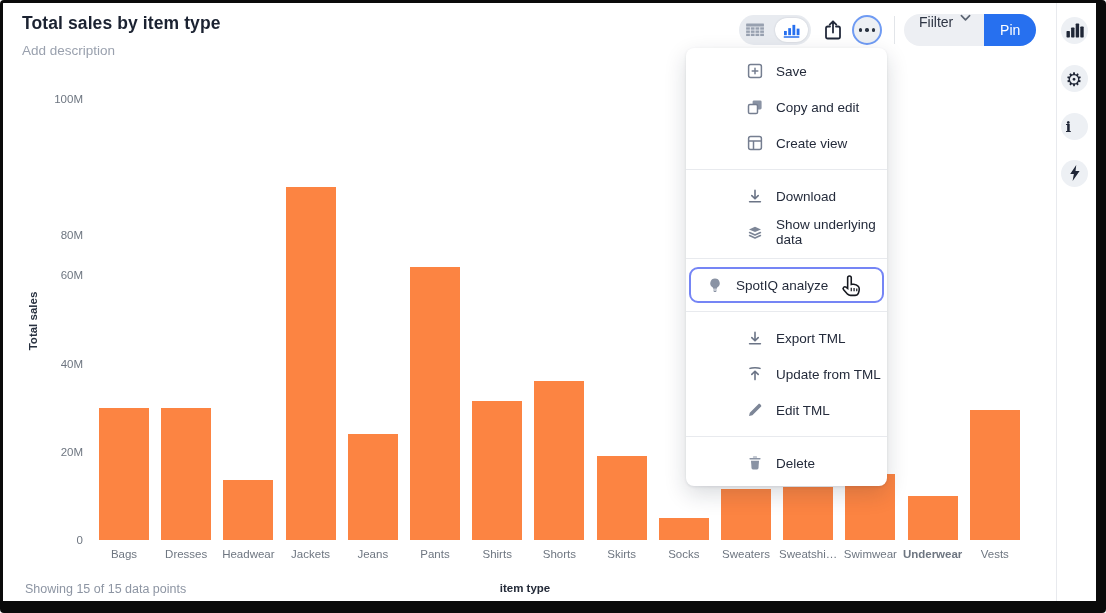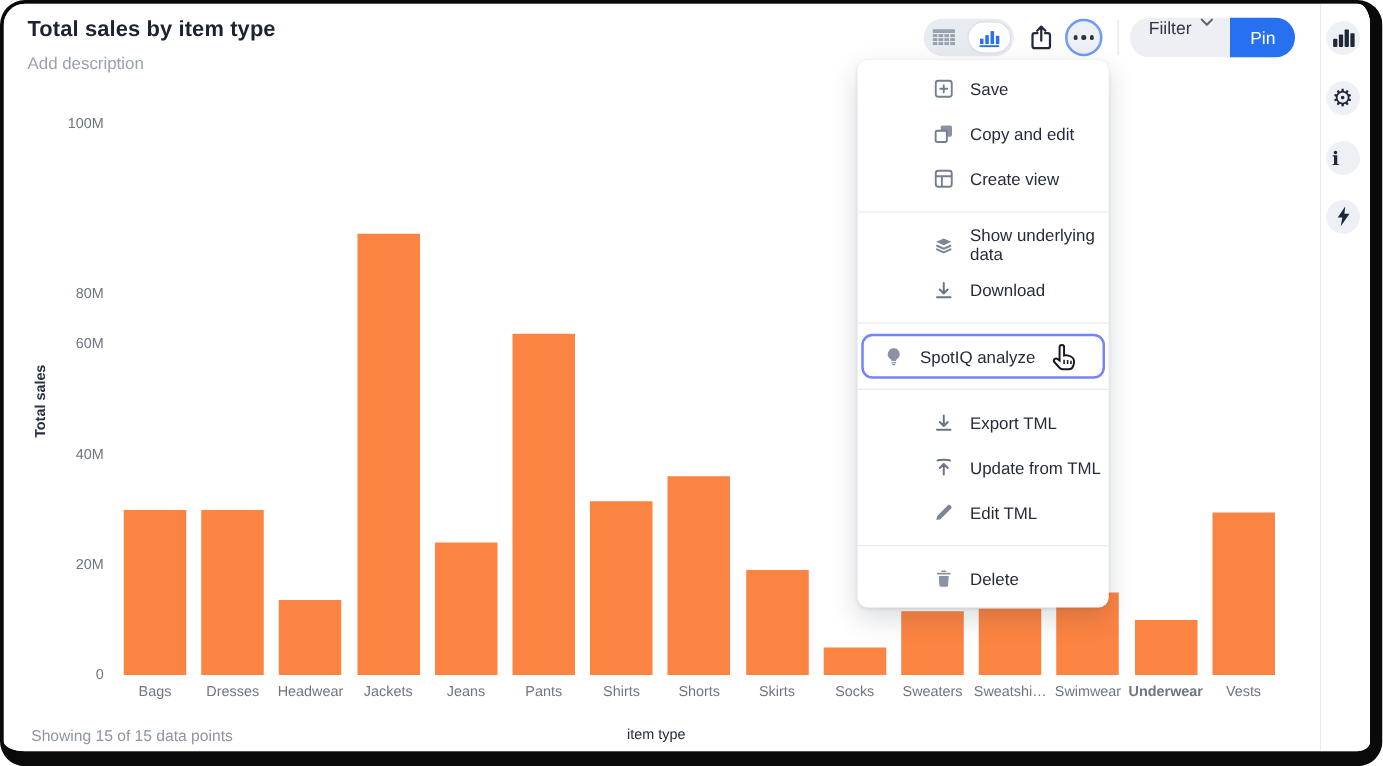--- a/index.html
+++ b/index.html
@@ -1,18 +1,18 @@
 <!DOCTYPE html>
 <html><head>
 <meta charset="utf-8">
 <style>
   html,body{margin:0;padding:0;background:#ffffff;}
   body{width:1106px;height:613px;font-family:"Liberation Sans",sans-serif;-webkit-font-smoothing:antialiased;}
   .frame{position:relative;width:1106px;height:613px;box-sizing:border-box;
-         border:solid #0a0a0a;border-width:3px 10px 12px 3px;border-radius:20px;background:#fff;overflow:hidden;}
+         border:solid #0a0a0a;border-width:3px 10px 12px 3px;border-radius:4px;background:#fff;overflow:hidden;}
   .app{position:relative;width:100%;height:100%;background:#fff;}
 
   
   .page-title{position:absolute;left:19px;top:10px;font-size:17.5px;font-weight:700;color:#1b2231;letter-spacing:.1px;}
   .page-desc{position:absolute;left:19px;top:40px;font-size:13.5px;color:#9aa1ae;cursor:text;}
 
   
   .toggle-pill{position:absolute;left:736px;top:12px;width:72px;height:30px;border-radius:15px;background:#e8ebf0;display:flex;}
   .toggle-seg{flex:1;display:flex;align-items:center;justify-content:center;border-radius:15px;}
   .toggle-seg.selected{background:#fff;border-radius:12px;margin:3px;box-shadow:0 0 2px rgba(30,40,60,.18);}
@@ -29,21 +29,21 @@
   .side-rail{position:absolute;left:1054px;top:0;width:39px;height:100%;background:#fff;}
   .rail-btn{position:absolute;left:1058px;width:27px;height:27px;border-radius:50%;background:#edf0f4;border:none;display:flex;align-items:center;justify-content:center;padding:0;color:#1f2636;}
   .rail-btn .uni{font-size:19px;line-height:1;color:#1f2636;}
   .rail-btn .uni-i{font-family:"DejaVu Serif",serif;font-weight:700;font-size:15px;color:#1f2636;}
 
   
   .ytick{position:absolute;width:60px;text-align:right;font-size:11.5px;color:#6e7681;transform:translateY(-50%);}
   .ylabel{position:absolute;left:30px;top:318px;transform:translate(-50%,-50%) rotate(-90deg);font-size:11.5px;font-weight:700;color:#27303f;white-space:nowrap;}
   .bar{position:absolute;width:50px;background:#fc8442;}
   .xtick{position:absolute;top:545px;width:70px;margin-left:-35px;text-align:center;font-size:11.5px;color:#6e7681;white-space:nowrap;}
-  .xlabel{position:absolute;left:522px;top:579px;transform:translateX(-50%);font-size:11.5px;font-weight:400;color:#232a38;}
+  .xlabel{position:absolute;left:522px;top:579px;transform:translateX(-50%);font-size:11.5px;font-weight:700;color:#232a38;}
   .footnote{position:absolute;left:22px;top:579px;font-size:12.5px;color:#8d95a3;}
 
   
   .menu{position:absolute;left:683px;top:45px;width:201px;box-sizing:border-box;background:#fff;border-radius:8px;
         box-shadow:0 1px 3px rgba(20,30,50,.10),0 8px 22px rgba(20,30,50,.16);padding:5px 0;z-index:5;}
   .menu-item{height:36px;display:flex;align-items:center;gap:13px;padding-left:21px;font-size:13.5px;color:#242b3b;cursor:pointer;margin-left:40px;}
   .menu-item.highlighted{margin:0 3px;border:2px solid #7585f5;border-radius:9px;box-sizing:border-box;padding-left:16px;}
   .menu-divider{height:1px;background:#e8eaee;margin:8px 0;}
   .ic{display:inline-flex;width:16px;height:16px;flex:none;}
   .ic svg{width:100%;height:100%;}
@@ -189,35 +189,35 @@
             <svg viewBox="0 0 16 16" fill="none" stroke="#757e90" stroke-width="1.5">
               <rect x="1.6" y="1.6" width="12.8" height="12.8" rx="2"></rect>
               <path d="M1.8 6h12.4M6.5 6v8.2"></path>
             </svg>
           </span>
           <span>Create view</span>
         </div>
         <div class="menu-divider"></div>
         <div class="menu-item">
           <span class="ic">
+            <svg viewBox="0 0 16 16" fill="none" stroke="#6b7486" stroke-width="1.6" stroke-linecap="round" stroke-linejoin="round">
+              <path d="M8 2.4v8.2M4.8 7.6 8 10.8l3.2-3.2M2.6 13.8h10.8"></path>
+            </svg>
+          </span>
+          <span>Download</span>
+        </div>
+        <div class="menu-item">
+          <span class="ic">
             <svg viewBox="0 0 16 16">
               <path d="M2 5.4 8 2.7l6 2.7L8 8.1z" fill="#7d8697"></path>
               <path d="M2.6 8.6 8 11l5.4-2.4" fill="none" stroke="#7d8697" stroke-width="1.6" stroke-linecap="round" stroke-linejoin="round"></path>
               <path d="M2.6 11.5 8 13.9l5.4-2.4" fill="none" stroke="#7d8697" stroke-width="1.6" stroke-linecap="round" stroke-linejoin="round"></path>
             </svg>
           </span>
           <span>Show underlying data</span>
-        </div>
-        <div class="menu-item">
-          <span class="ic">
-            <svg viewBox="0 0 16 16" fill="none" stroke="#6b7486" stroke-width="1.6" stroke-linecap="round" stroke-linejoin="round">
-              <path d="M8 2.4v8.2M4.8 7.6 8 10.8l3.2-3.2M2.6 13.8h10.8"></path>
-            </svg>
-          </span>
-          <span>Download</span>
         </div>
         <div class="menu-divider"></div>
         <div class="menu-item highlighted">
           <span class="ic">
             <svg viewBox="0 0 16 16" fill="#8a93a4">
               <path d="M8 1.6a4.7 4.7 0 0 1 2.5 8.7c-.4.3-.6.6-.6 1v.5H6.1v-.5c0-.4-.2-.7-.6-1A4.7 4.7 0 0 1 8 1.6z"></path>
               <rect x="6.1" y="12.5" width="3.8" height="1.1" rx="0.5"></rect>
               <rect x="6.6" y="14.1" width="2.8" height="1" rx="0.5"></rect>
             </svg>
           </span>

